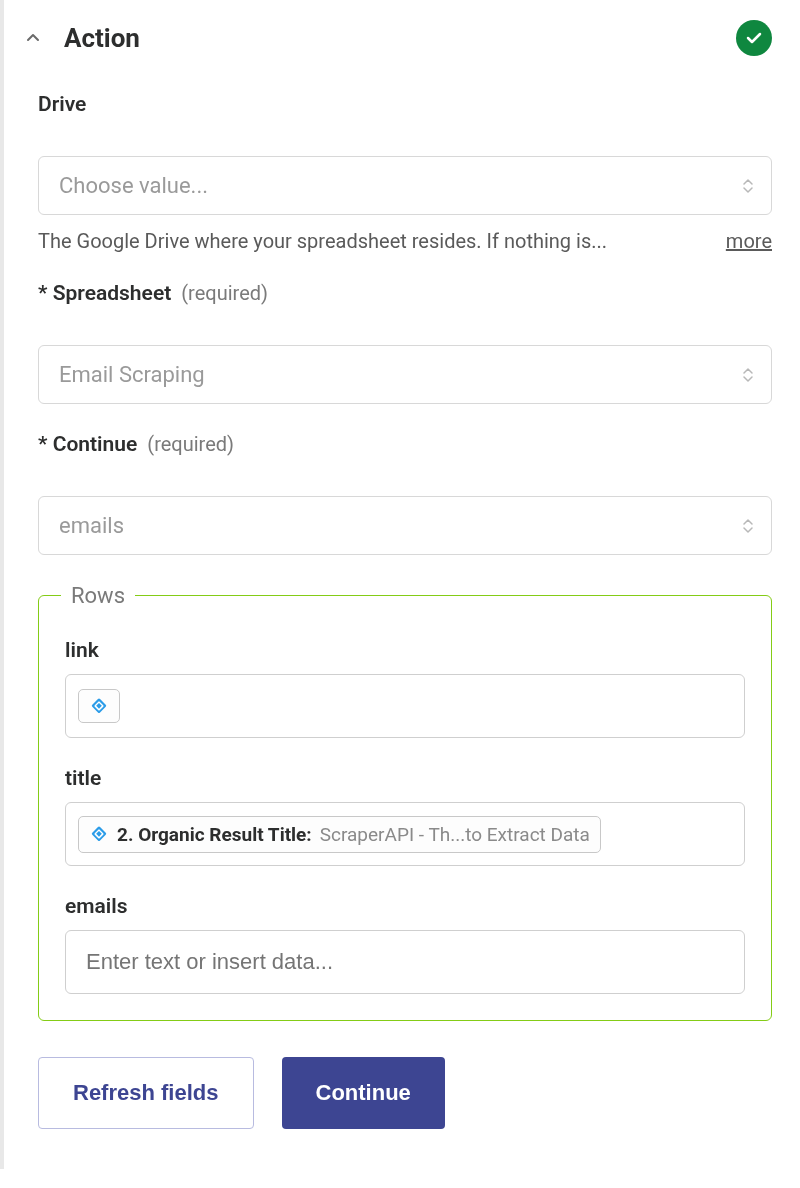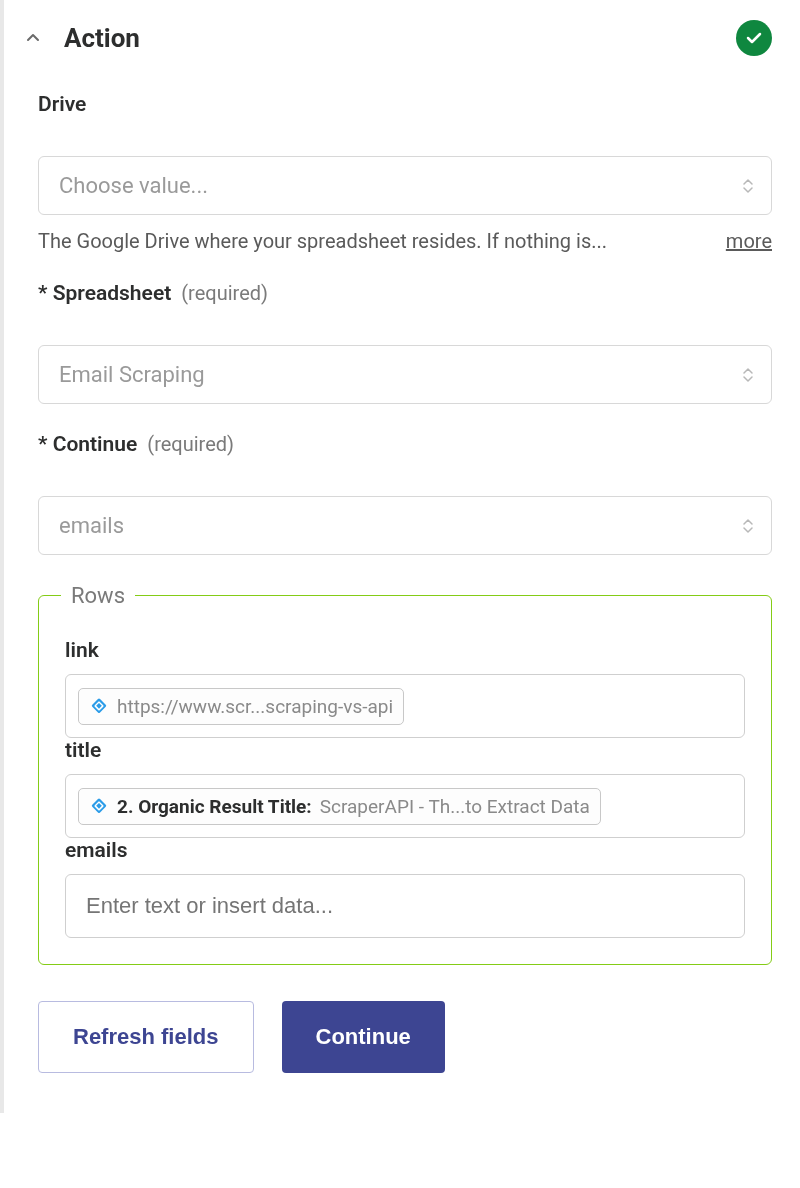--- a/index.html
+++ b/index.html
@@ -119,20 +119,21 @@
       margin-top: 10px;
     }
     .rows-legend {
       font-size: 22px;
       color: #7a7a7a;
       padding: 0 10px;
       background: #fff;
       margin-left: -4px;
     }
     .row-field {
+      margin-bottom: 28px;
     }
     .row-field:last-child {
       margin-bottom: 0;
     }
     .row-label {
       font-size: 21px;
       font-weight: 600;
       color: #2d2e2e;
       margin-bottom: 12px;
     }
@@ -282,21 +283,20 @@
       <div class="row-label">link</div>
       <div class="value-box">
         <span class="pill">
           <span class="pill-icon">
             <svg width="20" height="20" viewBox="0 0 20 20">
               <rect x="10" y="2" width="11" height="11" rx="1.5" transform="rotate(45 10 2)" fill="#2b9ce8"></rect>
               <rect x="10" y="5" width="7" height="7" rx="1" transform="rotate(45 10 5)" fill="#ffffff"></rect>
               <rect x="10" y="7" width="4" height="4" transform="rotate(45 10 7)" fill="#2b9ce8"></rect>
             </svg>
           </span>
-          <span class="pill-value">https://www.scr...scraping-vs-api</span>
         </span>
       </div>
     </div>
 
     <div class="row-field">
       <div class="row-label">title</div>
       <div class="value-box">
         <span class="pill">
           <span class="pill-icon">
             <svg width="20" height="20" viewBox="0 0 20 20">

